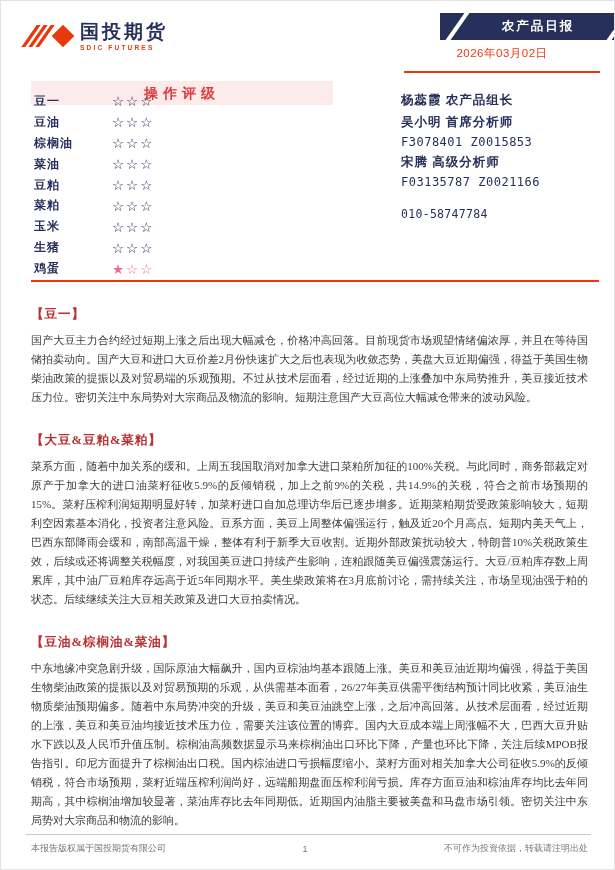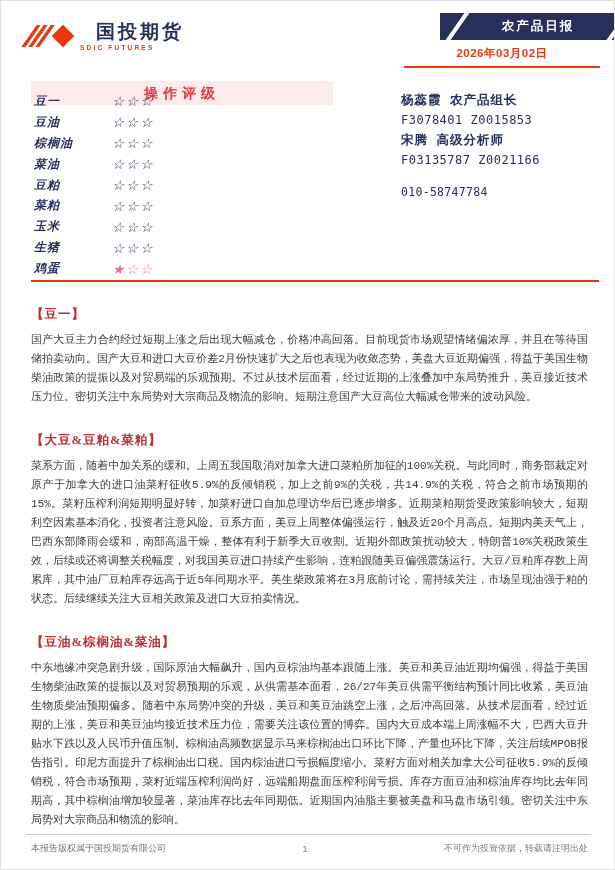--- a/index.html
+++ b/index.html
@@ -6,53 +6,53 @@
   body{
     width:615px;height:870px;position:relative;background:#ffffff;
     border:1px solid #e2e2e2;box-sizing:border-box;overflow:hidden;
     font-family:"Liberation Sans",sans-serif;
   }
   
   .logo{position:absolute;left:28px;top:20px;display:flex;align-items:center;gap:9px;}
   .logo-mark{display:flex;align-items:center;height:30px;}
   .logo-mark i{display:block;width:4px;height:22px;background:var(--red);transform:skewX(-35deg);margin-right:3px;}
   .logo-mark .diamond{display:block;width:16px;height:16px;background:var(--red);transform:rotate(45deg);margin-left:5px;}
-  .brand-cn{font-size:19px;font-weight:bold;color:var(--navy);letter-spacing:3px;line-height:1;margin-left:16px;}
+  .brand-cn{font-size:19px;font-weight:bold;color:var(--navy);letter-spacing:3px;line-height:1;}
   .brand-en{font-size:6.5px;color:var(--red);letter-spacing:2.2px;margin-top:3px;font-weight:bold;}
   .banner{position:absolute;left:403px;top:12px;width:196px;height:27px;background:var(--navy);
     color:#fff;font-size:12.5px;font-weight:bold;text-align:center;line-height:27px;letter-spacing:2px;overflow:hidden;margin-left:36px;}
   .banner::before,.banner::after{content:"";position:absolute;top:-3px;bottom:-3px;width:5px;background:#fff;transform:skewX(-35deg);}
   .banner::before{left:15px;} .banner::after{right:15px;}
   .date{position:absolute;left:403px;top:45px;width:196px;text-align:center;color:var(--red);
-    font-size:11.5px;font-weight:bold;padding-bottom:5px;border-bottom:2px solid var(--red);letter-spacing:.5px;}
+    font-size:11.5px;font-weight:normal;padding-bottom:10px;border-bottom:2px solid var(--red);letter-spacing:.5px;}
   
   .rating-title{position:absolute;left:30px;top:80px;width:302px;height:24px;background:var(--pinkbg);
     color:var(--titlered);font-size:14px;font-weight:bold;text-align:center;line-height:24px;letter-spacing:5px;}
-  .rating-rows{position:absolute;left:33px;top:90px;width:300px;font-style:italic;}
+  .rating-rows{position:absolute;left:33px;top:90px;width:300px;}
   .rating-row{display:flex;align-items:center;height:20.9px;}
   .rname{width:78px;font-size:12px;font-weight:bold;color:var(--navy);letter-spacing:1px;
     font-family:"Liberation Serif","DejaVu Serif",serif;}
   .rstars{font-size:13.5px;color:var(--navy);letter-spacing:2px;}
   .rstars.hl{color:var(--pink);}
   
   .contacts{position:absolute;left:400px;top:86px;width:205px;color:var(--navy);}
   .contact-name{font-size:12.5px;font-weight:bold;margin:5px 0 4px;letter-spacing:1px;
-    font-family:Liberation Mono, monospace;}
+    font-family:Liberation Serif, serif;}
   .contact-code{font-size:12px;font-family:"DejaVu Sans Mono",monospace;margin-bottom:4px;letter-spacing:.5px;}
   .contact-gap{height:14px;}
   .contact-phone,.contact-email{font-size:11.5px;font-family:"DejaVu Sans Mono",monospace;margin-bottom:8px;letter-spacing:.3px;}
   
   .red-rule{position:absolute;left:30px;top:279px;width:568px;height:2px;background:var(--red);}
   
   main{position:absolute;left:30px;top:305px;width:557px;}
   .sec{margin-bottom:25px;}
   .sec-title{color:var(--secred);font-size:12.5px;font-weight:bold;margin-bottom:8px;letter-spacing:1px;
     font-family:"Liberation Serif","DejaVu Serif",serif;}
   .sec-body{font-size:11px;line-height:19px;color:var(--bodytxt);text-align:justify;
-    font-family:Liberation Mono, monospace;}
+    font-family:Liberation Serif, serif;}
   
   .footer-rule{position:absolute;left:25px;top:833px;width:565px;border-top:1px solid #c9c9c9;}
   .footer-text{position:absolute;left:30px;top:841px;width:557px;display:flex;justify-content:space-between;
     font-size:9px;color:#777;align-items:center;}
 </style>
 </head>
 <body style="--navy: #272f5b; --red: #e8380d; --titlered: #e03a3e; --pinkbg: #fcebea; --pink: #f4679a; --secred: #bb2f2f; --bodytxt: #3b3b3b;">
 
 <div class="logo">
   <div class="logo-mark">
@@ -107,20 +107,21 @@
       <span class="rstars">☆☆☆</span>
     </div>
     <div class="rating-row">
       <span class="rname">鸡蛋</span>
       <span class="rstars hl">★☆☆</span>
     </div>
   </div>
 
 <div class="contacts" id="contacts">
     <div class="contact-name">杨蕊霞 农产品组长</div>
+    <div class="contact-name">吴小明 首席分析师</div>
     <div class="contact-code">F3078401 Z0015853</div>
     <div class="contact-name">宋腾 高级分析师</div>
     <div class="contact-code">F03135787 Z0021166</div>
     <div class="contact-gap"></div>
     <div class="contact-phone">010-58747784</div>
   </div>
 
 <div class="red-rule"></div>
 
 <main id="sections">

